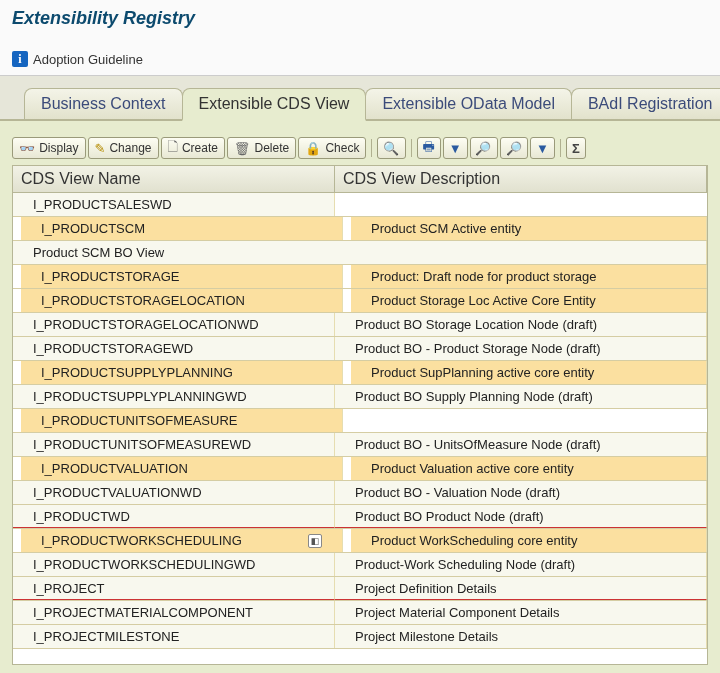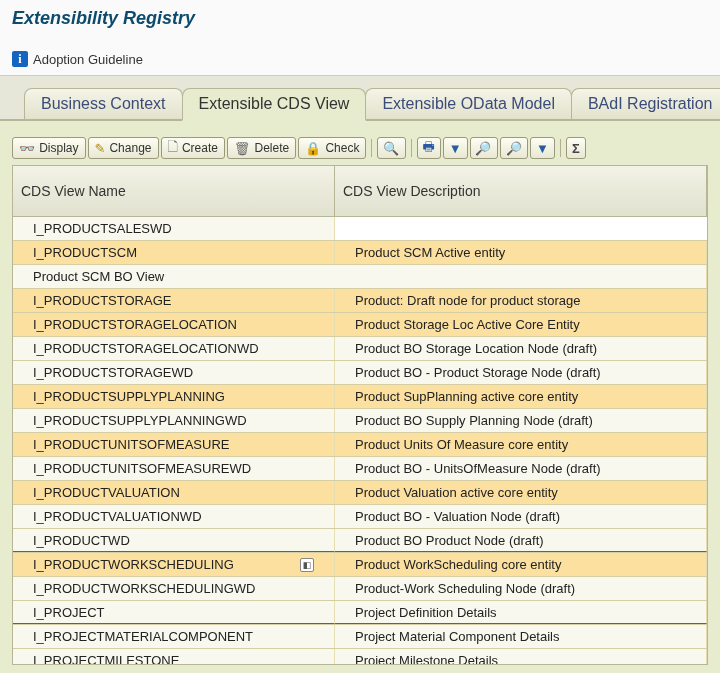--- a/index.html
+++ b/index.html
@@ -113,45 +113,45 @@
     background: #fff;
     height: 500px;
     overflow: hidden;
   }
   .grid-header {
     display: flex;
     background: linear-gradient(#f2f2e6, #e1e1cf);
     border-bottom: 1px solid #b6b696;
   }
   .gh-cell {
-    padding: 17px 8px;
+    padding: 4px 8px;
     border-right: 1px solid #b6b696;
     color: #333;
-    font-size: 14px;
+    font-size: 16px;
   }
   .col-name { width: 322px; flex-shrink: 0; }
   .col-desc { flex: 1; }
   .grid-body { }
   .grid-row {
     display: flex;
     border-bottom: 1px solid #d5cda3;
     height: 24px;
     align-items: stretch;
   }
   .g-cell {
     padding: 4px 20px;
     border-right: 1px solid #e6ddb0;
     font-size: 13px;
     color: #222;
     overflow: hidden;
     white-space: nowrap;
   }
   .col-name-cell { width: 322px; flex-shrink:0; display:flex; align-items:center; justify-content:space-between;}
   .col-desc-cell { flex:1; }
-  .hl { background: #fbe0a0; }
+  .hl { background: #fbe0a0; margin-left: 8px; }
   .plain { background: #f8f8ee; }
   .red-mark {
     border-bottom: 1px solid #cc3333 !important;
   }
   .vh-icon {
     display:inline-flex;
     width:14px;height:14px;
     border:1px solid #888;
     border-radius:2px;
     background:#fff;
@@ -291,21 +291,20 @@
         <div class="grid-row">
           <div class="g-cell col-name-cell plain">
             <span>I_PRODUCTSUPPLYPLANNINGWD</span>
           </div>
           <div class="g-cell col-desc-cell plain">Product BO Supply Planning Node (draft)</div>
         </div>
         <div class="grid-row">
           <div class="g-cell col-name-cell hl">
             <span>I_PRODUCTUNITSOFMEASURE</span>
           </div>
-          <div class="g-cell col-desc-cell hl">Product Units Of Measure core entity</div>
         </div>
         <div class="grid-row">
           <div class="g-cell col-name-cell plain">
             <span>I_PRODUCTUNITSOFMEASUREWD</span>
           </div>
           <div class="g-cell col-desc-cell plain">Product BO - UnitsOfMeasure Node (draft)</div>
         </div>
         <div class="grid-row">
           <div class="g-cell col-name-cell hl">
             <span>I_PRODUCTVALUATION</span>

